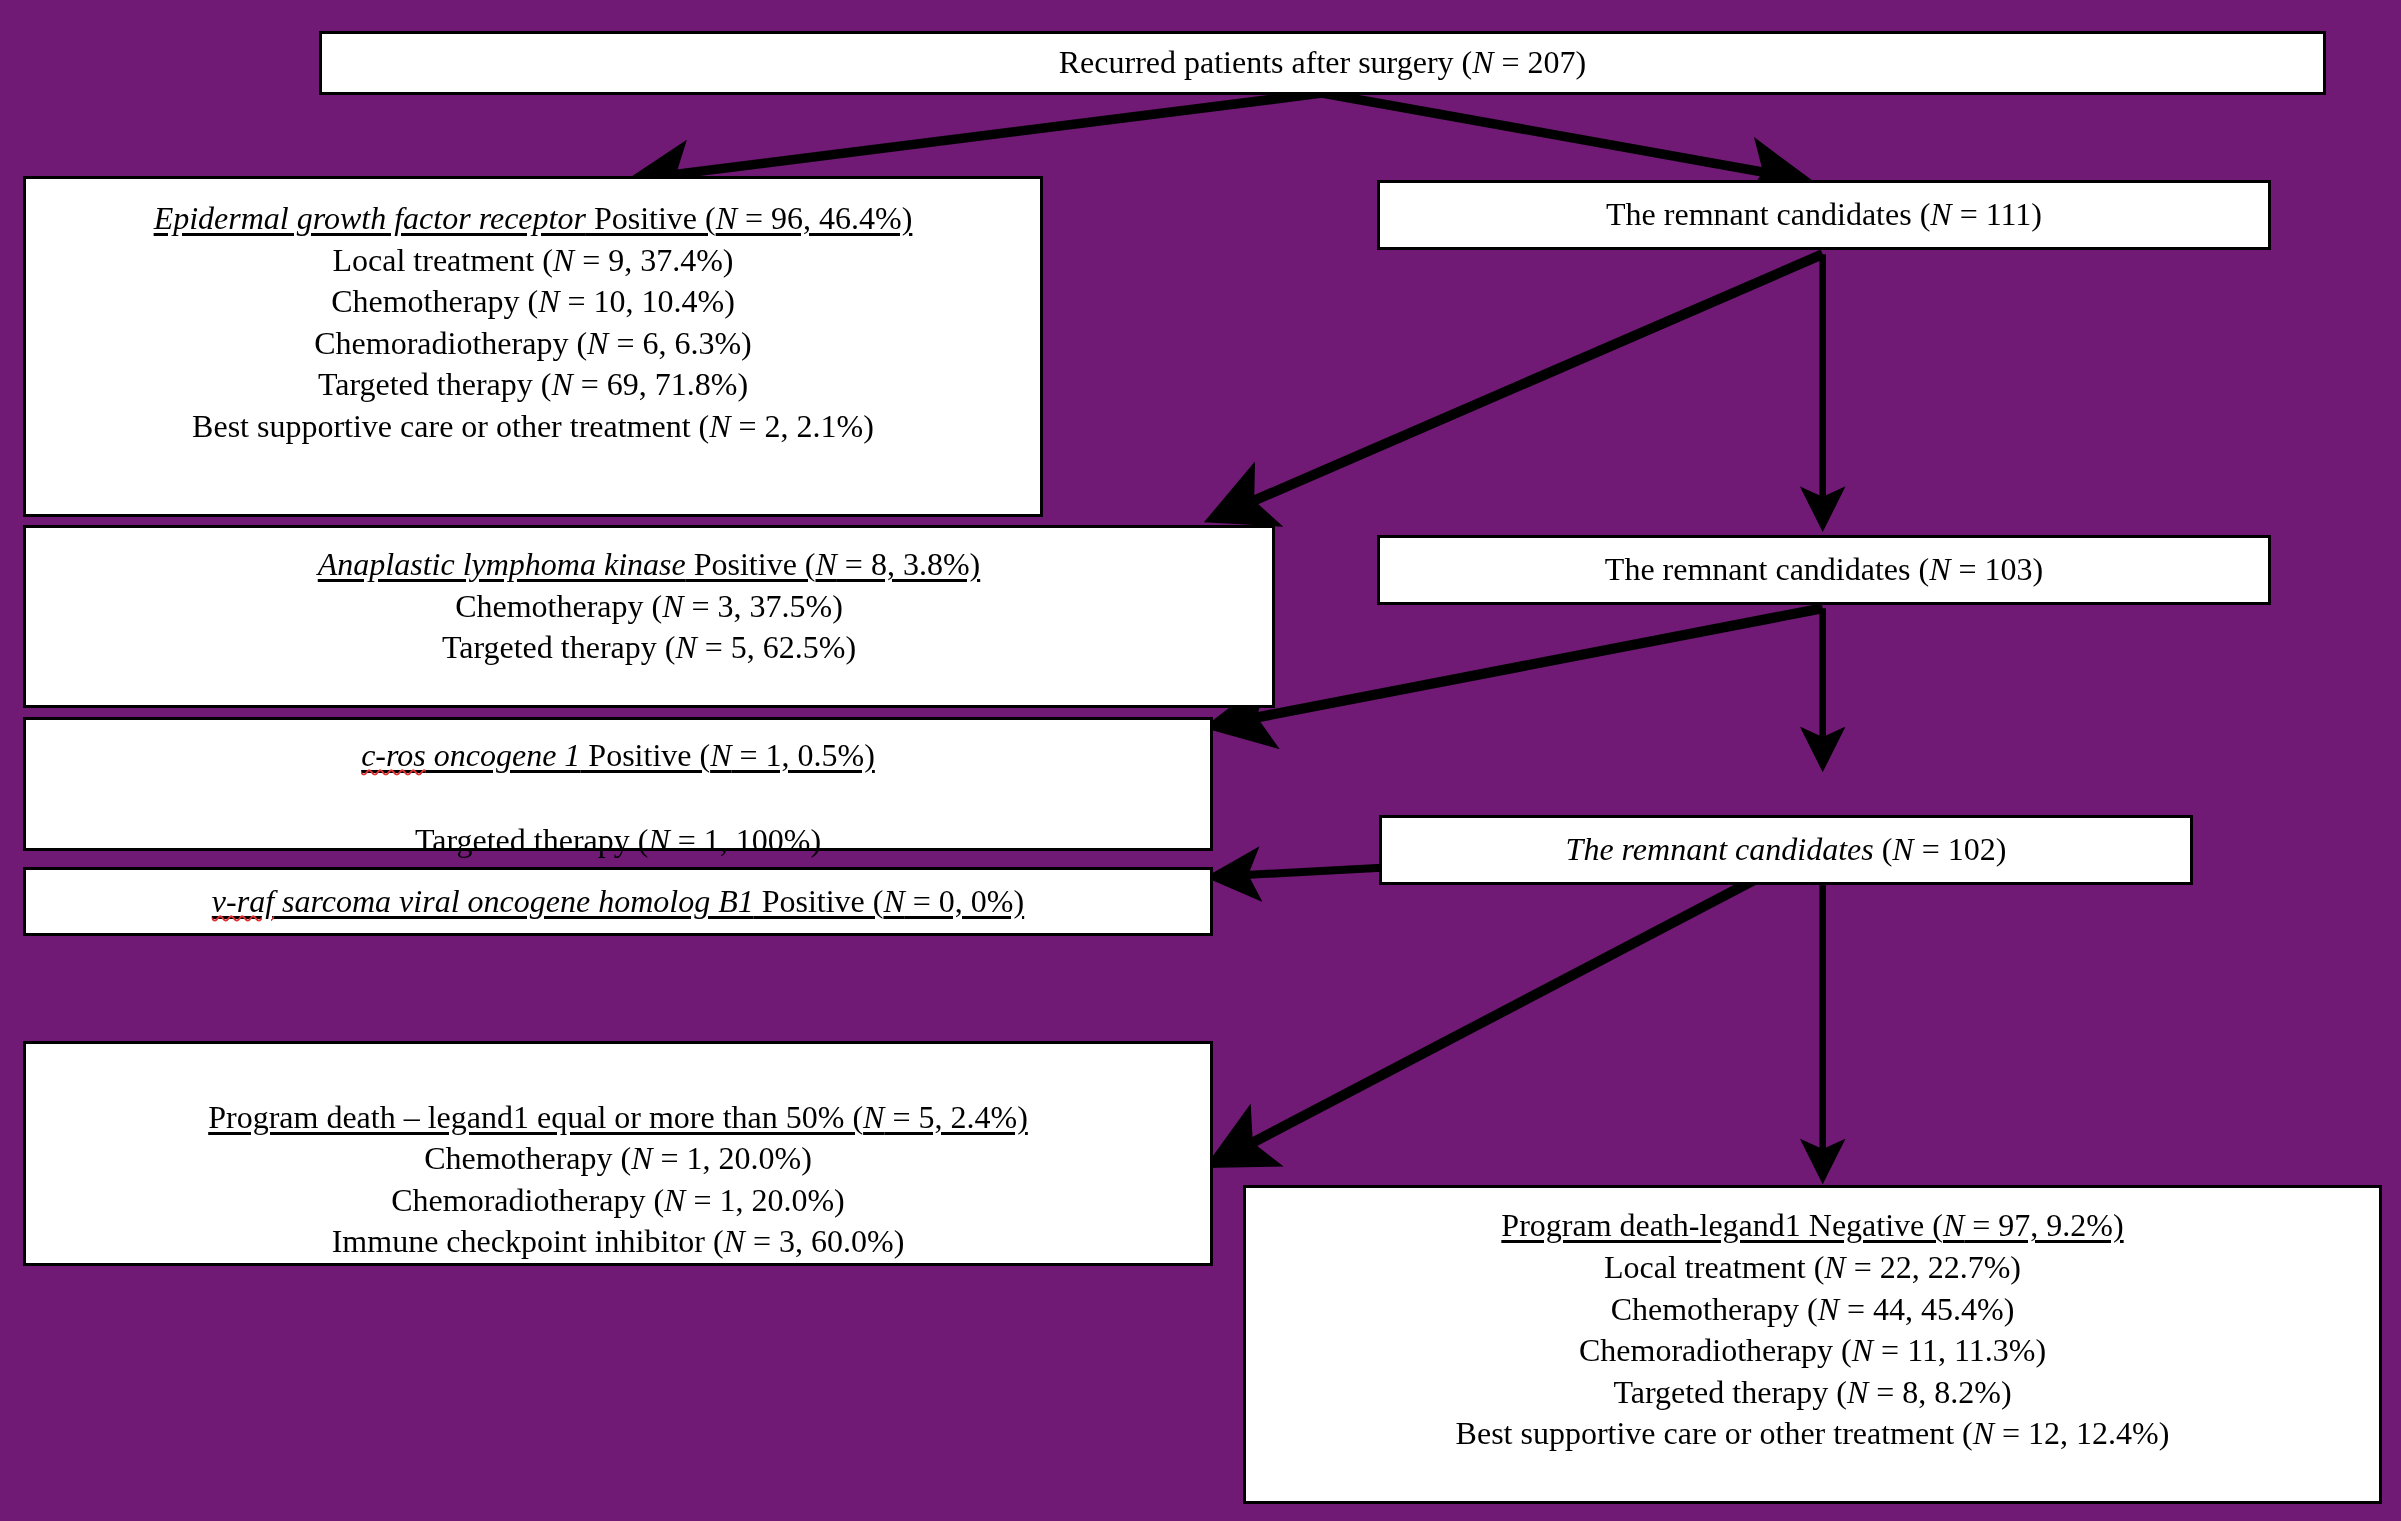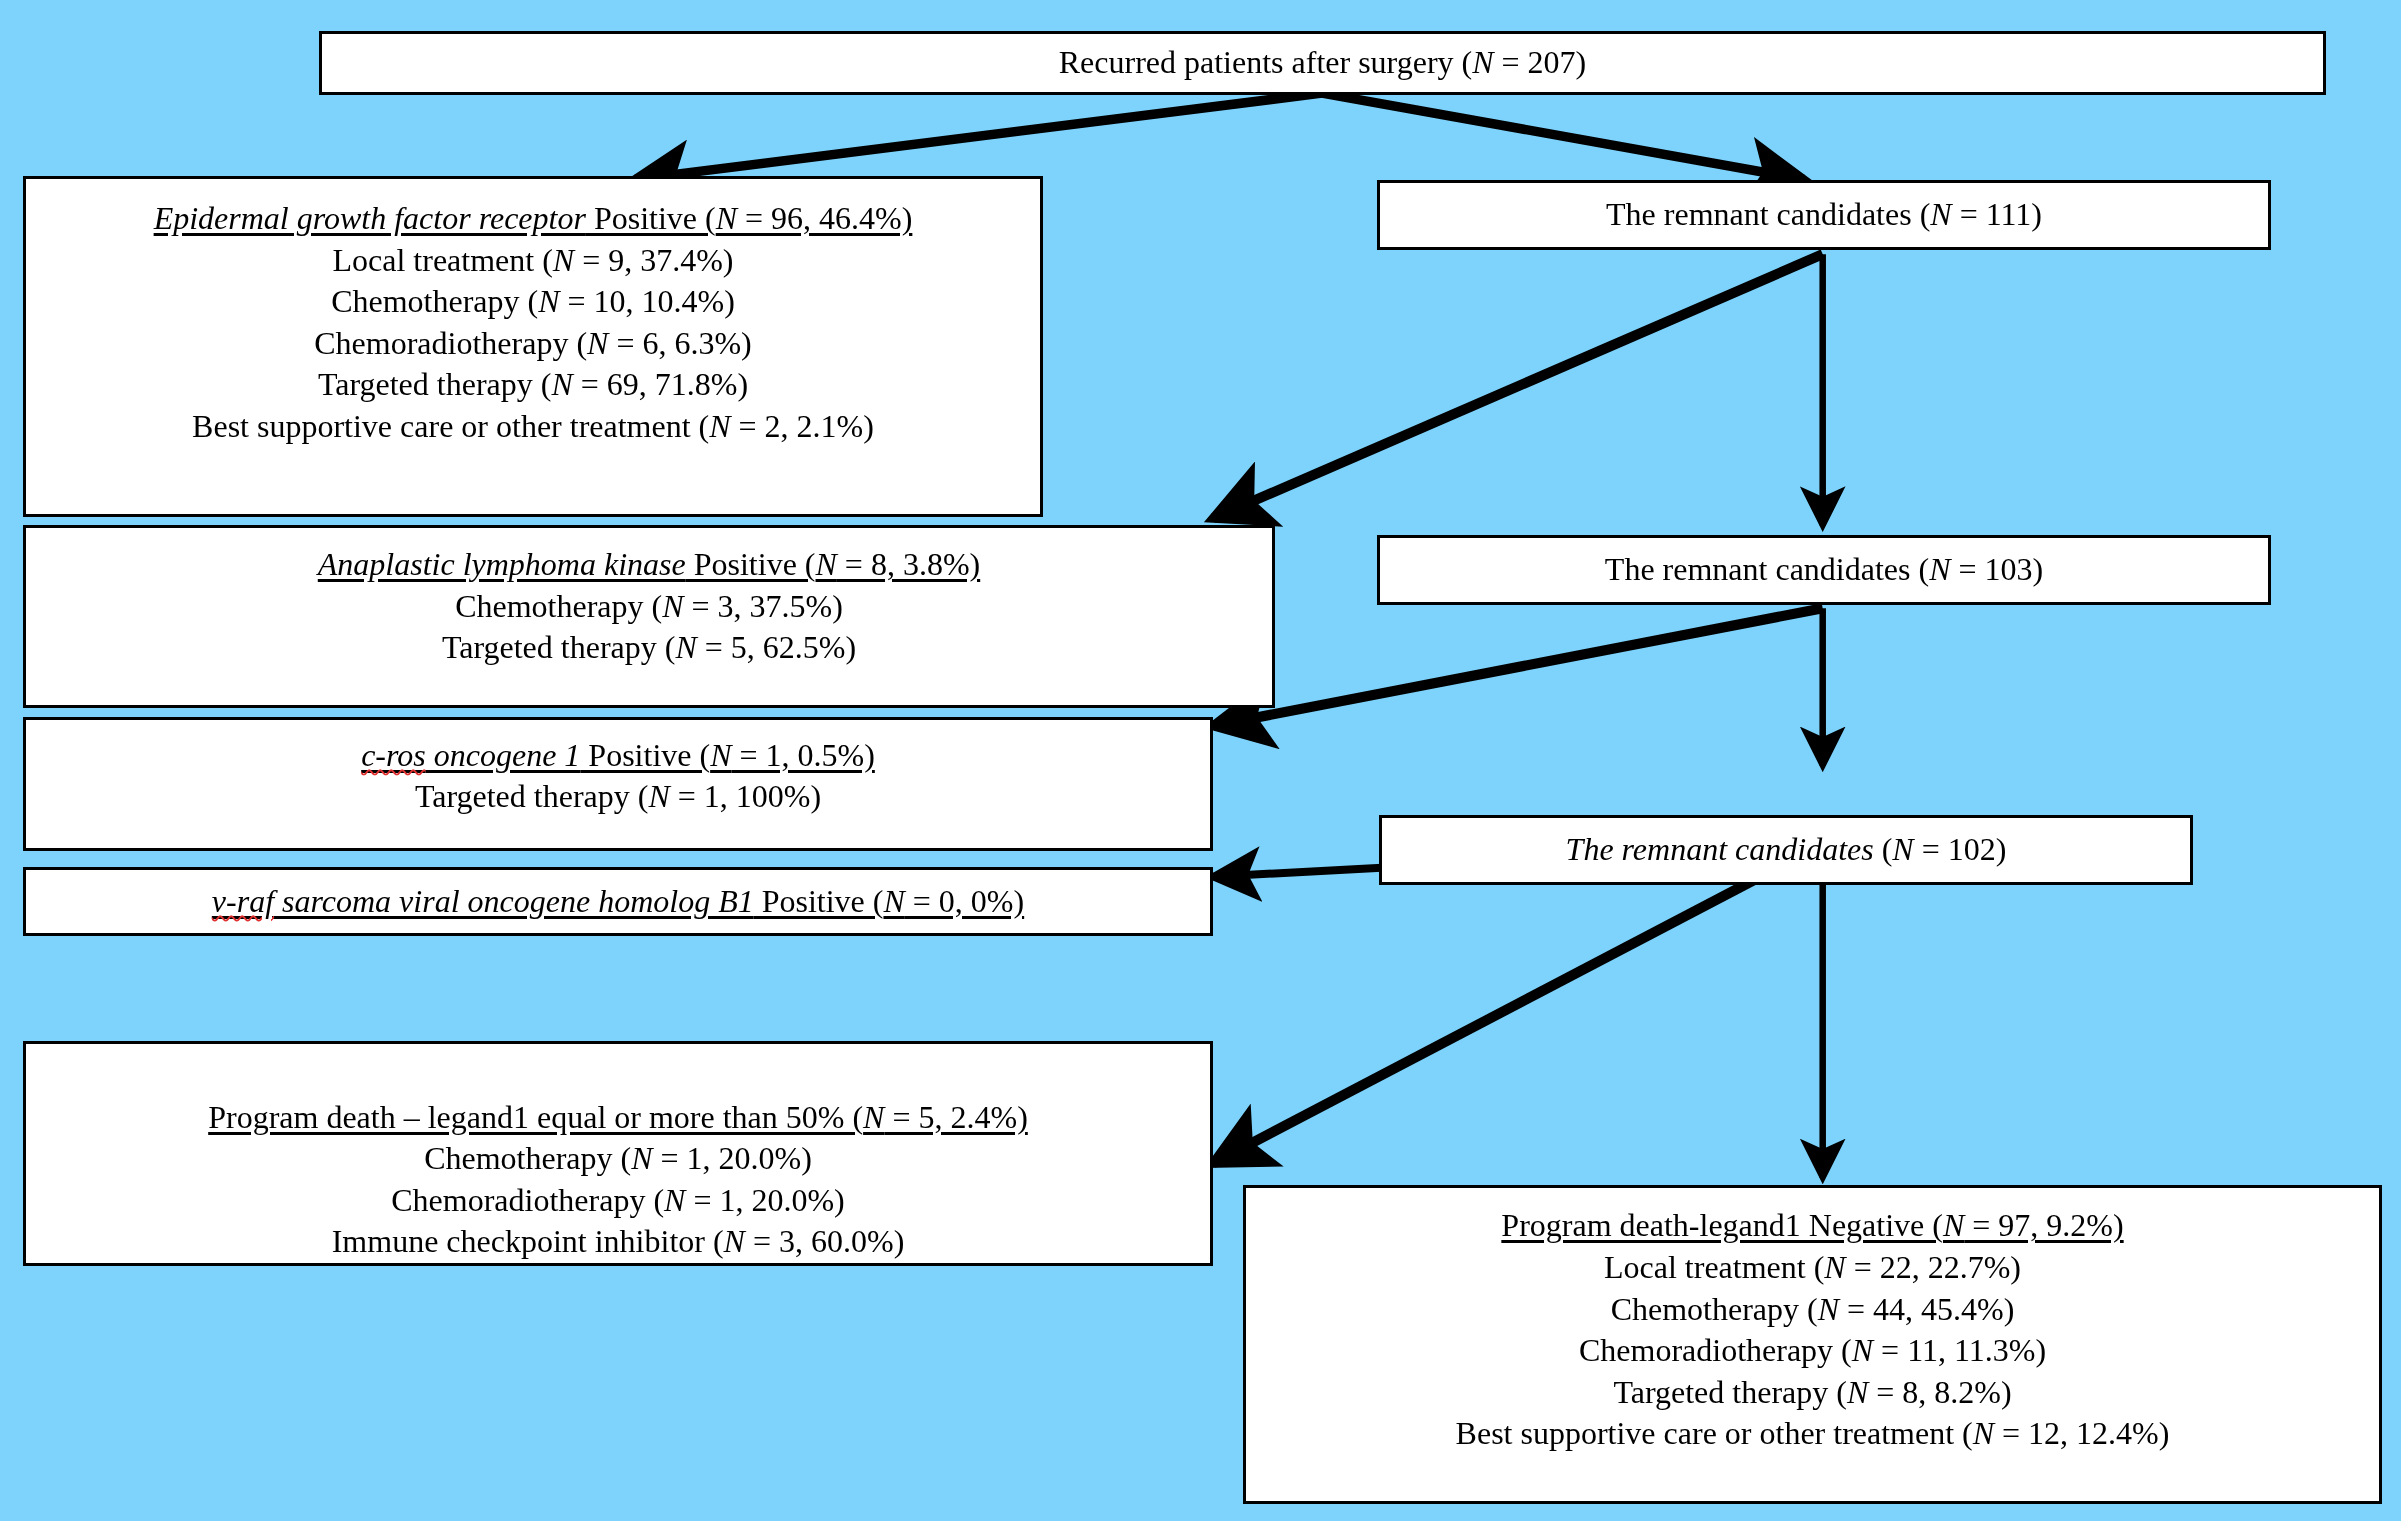--- a/index.html
+++ b/index.html
@@ -1,20 +1,20 @@
 <!DOCTYPE html>
 <html style="font-size:11.6px"><head>
 <meta charset="utf-8">
 <title>Treatment flow diagram</title>
 <style>
   html,body{margin:0;padding:0;background:#ffffff;}
   #canvas{
     position:relative;
     width:2401px;height:1522px;
-    background:#7dd3fc;
+    background:#701a75;
     font-family:"Liberation Serif","DejaVu Serif",serif;
     overflow:hidden;
   }
   .box{
     position:absolute;
     box-sizing:border-box;
     background:#ffffff;
     border:3.6px solid #000000;
     display:flex;
     flex-direction:column;
@@ -113,21 +113,21 @@
       <span class="ital">Anaplastic lymphoma kinase</span><span> Positive (</span><span class="nvar">N</span><span> = 8, 3.8%)</span>
     </div>
     <div class="line">
       <span>Chemotherapy (</span><span class="nvar">N</span><span> = 3, 37.5%)</span>
     </div>
     <div class="line">
       <span>Targeted therapy (</span><span class="nvar">N</span><span> = 5, 62.5%)</span>
     </div>
   </div>
 
-  <div class="box" style="left:23px;top:717px;width:1190px;height:134px;justify-content:flex-start;padding-top:14.5px;">
+  <div class="box" style="left:23px;top:717px;width:1190px;height:134px;justify-content:flex-start;padding-top:14.5px;gap:44px;">
     <div class="line hdr">
       <span class="sp-err">c-ros</span><span class="ital"> oncogene 1</span><span> Positive (</span><span class="nvar">N</span><span> = 1, 0.5%)</span>
     </div>
     <div class="line">
       <span>Targeted therapy (</span><span class="nvar">N</span><span> = 1, 100%)</span>
     </div>
   </div>
 
   <div class="box" style="left:23px;top:867px;width:1190px;height:69px;">
     <div class="line hdr">

